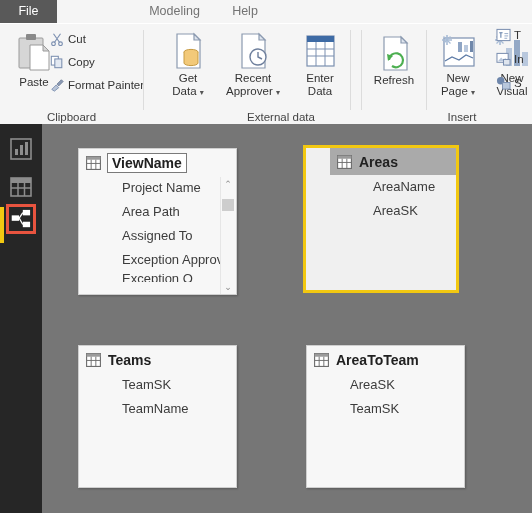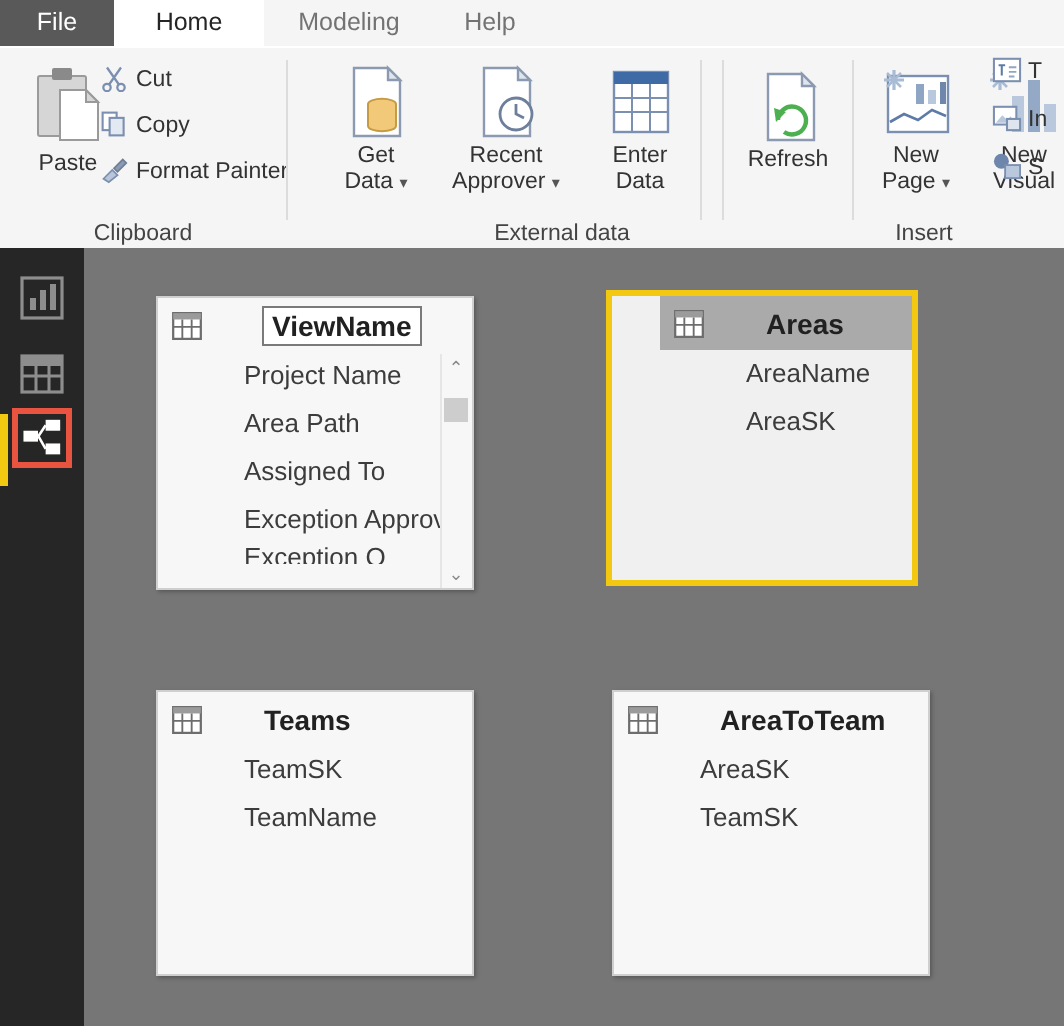--- a/index.html
+++ b/index.html
@@ -87,21 +87,21 @@
     box-sizing:border-box;
     box-shadow:1px 1px 2px rgba(0,0,0,.25);
   }
   .card.selected{
     border:3px solid #f2c811;
     box-shadow:none;
     background:#f0f0f0;
   }
   .card-head{
     position:relative;height:27px;display:flex;align-items:center;
-    padding-left:7px;box-sizing:border-box;gap:24px;
+    padding-left:7px;box-sizing:border-box;
   }
   .card.selected .card-head{background:#aaaaaa;}
   .card-title{
     font-size:14px;font-weight:bold;color:#212121;margin-left:7px;
     white-space:nowrap;
   }
   .card-title.boxed{
     border:1px solid #7a7a7a;background:#ffffff;
     padding:0 4px;margin-left:6px;line-height:18px;
   }
@@ -127,21 +127,20 @@
   }
   .vs-track{position:absolute;left:0;width:14px;background:#f7f7f7;}
 </style>
 </head>
 <body>
 
 <div class="app">
 
   <div class="tabstrip">
     <div class="tab tab-file">File</div>
-    <div class="tab tab-home">Home</div>
     <div class="tab tab-modeling">Modeling</div>
     <div class="tab tab-help">Help</div>
     <div class="tabstrip-rest"></div>
   </div>
 
   <div class="ribbon">
 
     <div class="grp" style="left:0;width:143px;">
 
       <div class="cmd" style="left:8px;top:8px;width:52px;">

